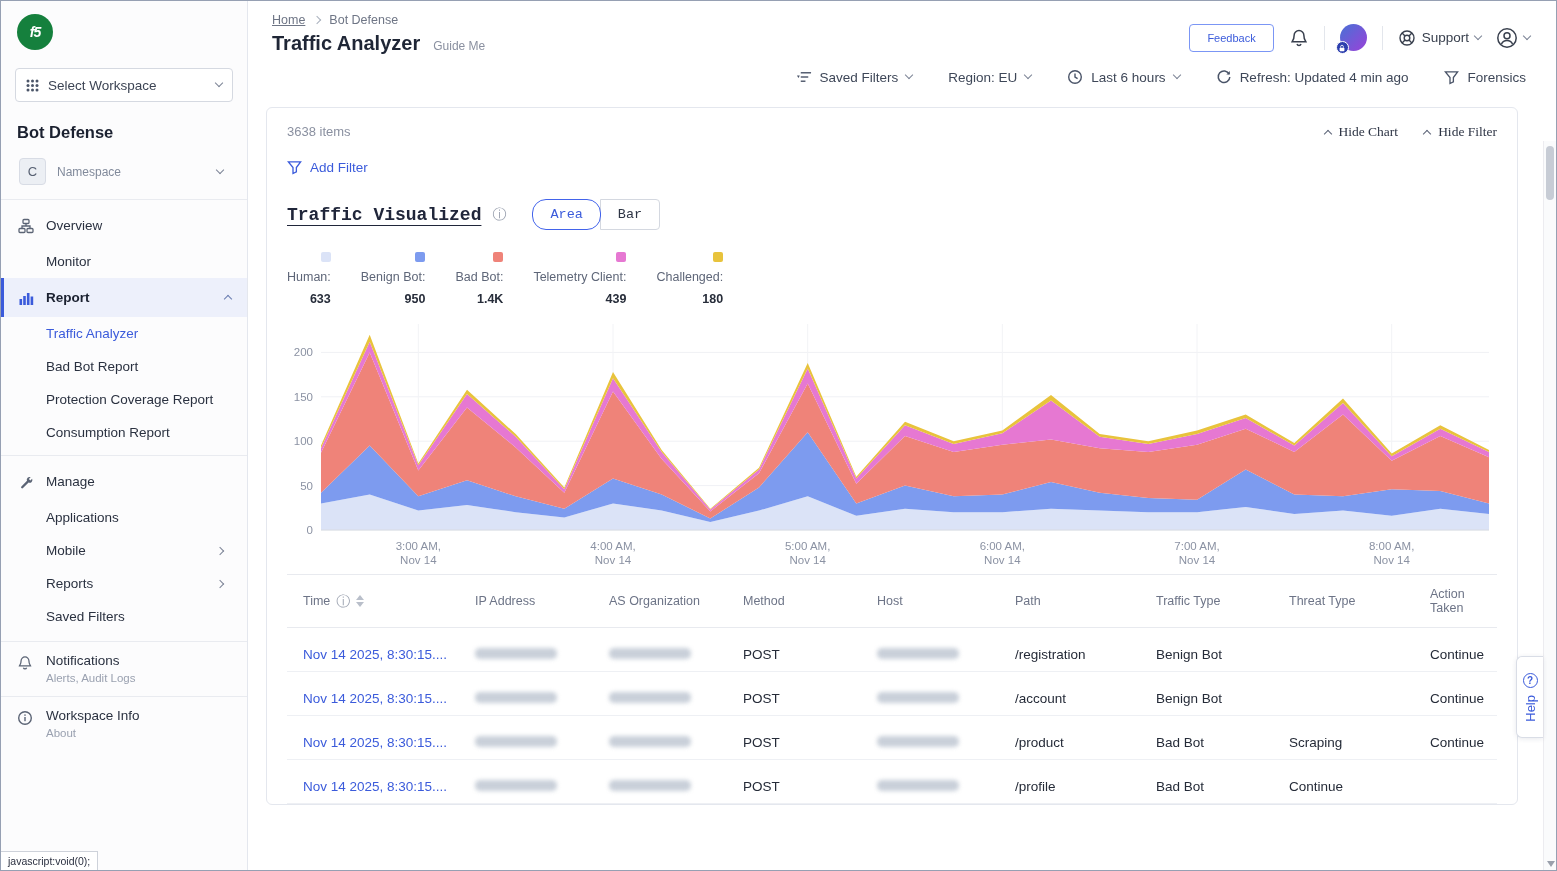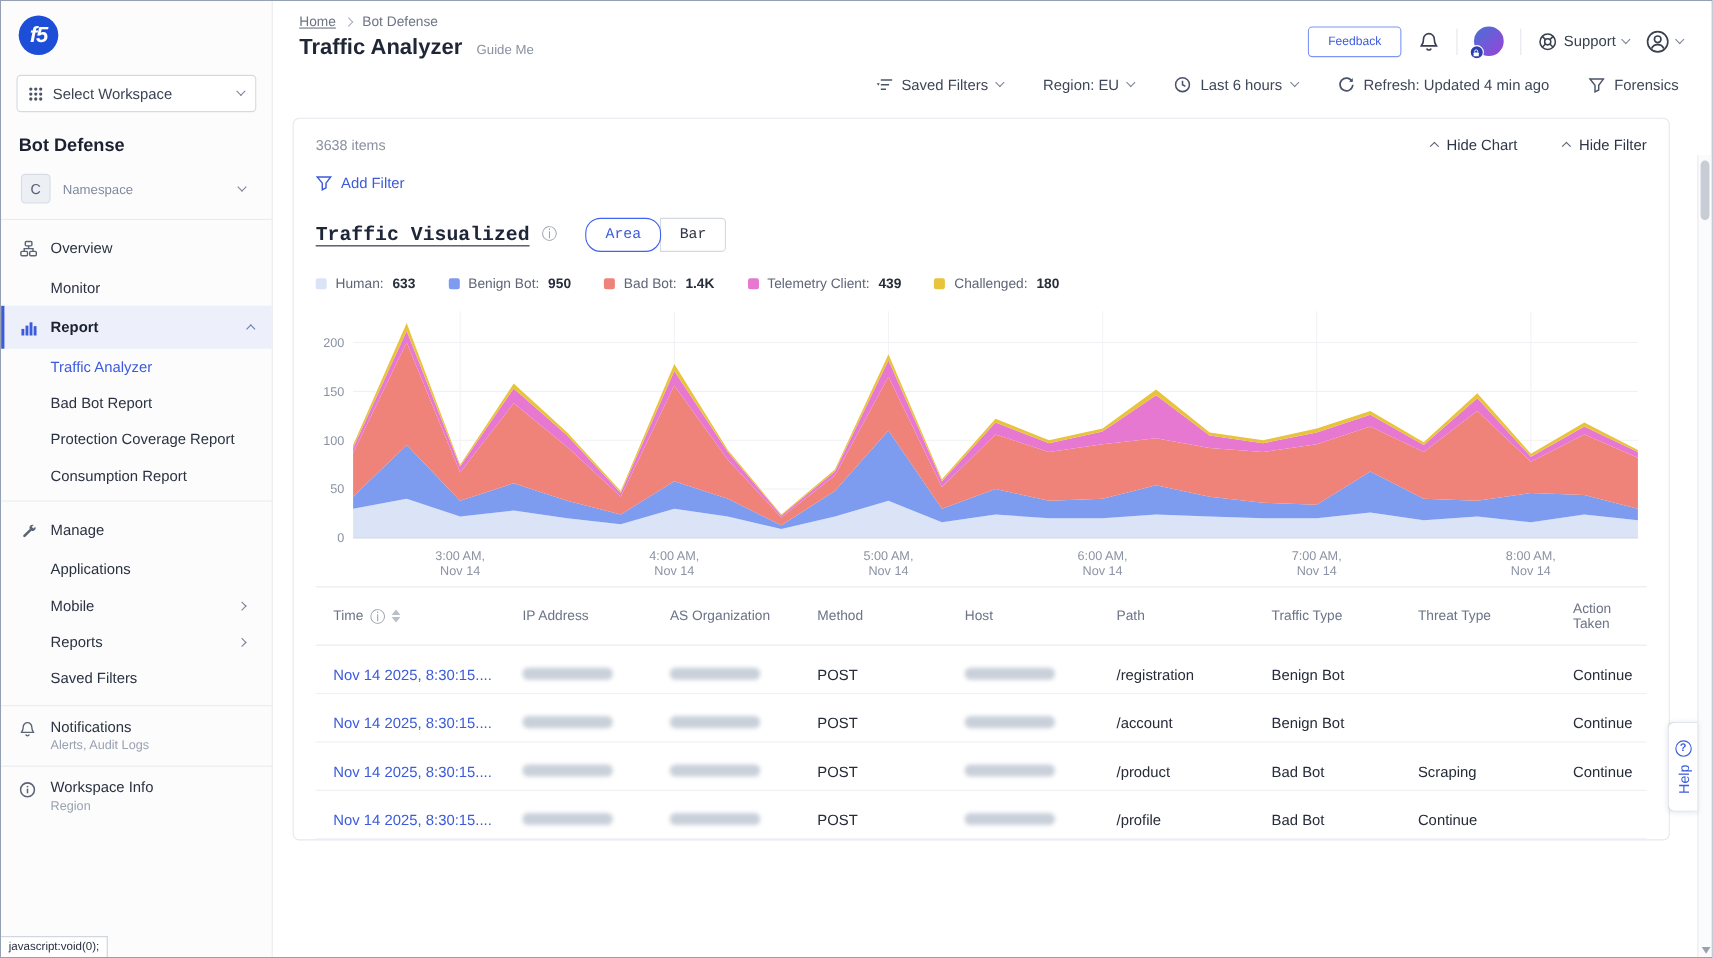--- a/index.html
+++ b/index.html
@@ -3,21 +3,21 @@
 <meta charset="utf-8">
 <style>
   * { box-sizing: border-box; margin: 0; padding: 0; }
   html,body { background:#e8eaee; }
   body { font-family:"Liberation Sans", sans-serif; color:#252b38; }
   .frame { position:relative; width:1557px; height:871px; background:#fff; border:1px solid #96a0b3; overflow:hidden; display:flex; }
 
   
   .sidebar { width:247px; min-width:247px; background:#fcfcfd; border-right:1px solid #e4e7ee; position:relative; }
   .logo-row { padding:13px 16px 10px; }
-  .f5-logo { width:36px; height:36px; border-radius:50%; background:#1d4ed8; color:#fff; display:flex; align-items:center; justify-content:center; font-weight:bold; font-style:italic; font-size:20px; letter-spacing:-1px; }
+  .f5-logo { width:36px; height:36px; border-radius:50%; background:#15803d; color:#fff; display:flex; align-items:center; justify-content:center; font-weight:bold; font-style:italic; font-size:14px; letter-spacing:-1px; }
   .ws-select { margin:8px 14px 0; height:34px; border:1px solid #d5d9e1; border-radius:4px; background:#fff; display:flex; align-items:center; gap:9px; padding:0 10px; font-size:13.5px; color:#3c4454; cursor:pointer; }
   .ws-select .chev { margin-left:auto; }
   .product-title { margin:21px 16px 8px; font-size:16.5px; font-weight:700; color:#1b2130; }
   .ns-row { margin:6px 8px 0; padding:8px 10px 14px; display:flex; align-items:center; gap:11px; cursor:pointer; }
   .ns-badge { width:27px; height:27px; background:#eceff4; border:1px solid #d8dce5; border-radius:4px; display:flex; align-items:center; justify-content:center; font-size:13px; color:#576072; }
   .ns-label { font-size:12px; color:#818a9b; }
   .ns-row .chev { margin-left:auto; margin-right:6px; }
   .nav-sep { height:1px; background:#e9ebf0; }
   nav { font-size:13.5px; color:#2a3140; padding-top:6px; }
   .nav-item { display:flex; align-items:center; gap:12px; padding:11px 16px; cursor:pointer; }
@@ -55,34 +55,34 @@
   .avatar .badge { position:absolute; left:-4px; bottom:-3px; width:13px; height:13px; border-radius:50%; background:#2d3fae; border:1px solid #fff; display:flex; align-items:center; justify-content:center; }
 
   .toolbar { display:flex; justify-content:flex-end; align-items:center; gap:36px; padding:12px 30px 6px 0; font-size:13.5px; color:#3e4758; }
   .tool-item { display:flex; align-items:center; gap:8px; cursor:pointer; }
 
   
   .content { margin:16px 38px 0 18px; }
   .card { border:1px solid #e4e7ee; border-radius:6px; background:#fff; padding:16px 20px 0; }
   .card-top { display:flex; justify-content:space-between; }
   .items-count { font-size:13px; color:#8a90a0; }
-  .hide-links { display:flex; gap:42px; }
+  .hide-links { display:flex; gap:26px;font-family:Liberation Serif, serif; }
   .hide-link { display:flex; align-items:center; gap:8px; font-size:13.5px; color:#2e3545; cursor:pointer; }
   .addfilter { display:flex; align-items:center; gap:8px; color:#3b5bdb; font-size:13.5px; margin-top:20px; cursor:pointer; }
   .chart-title-row { display:flex; align-items:center; gap:11px; margin-top:24px;font-family:Liberation Mono, monospace; }
   .chart-title { font-size:18px; font-weight:700; color:#20263a; text-decoration:underline; text-underline-offset:5px; }
   .info-glyph { color:#9aa1af; font-size:14px; line-height:1; cursor:pointer; }
   .seg-group { display:flex; margin-left:15px; }
   .seg { padding:7px 17px; font-size:13.5px; background:#fff; border:1px solid #d4d8e0; color:#2e3545; cursor:pointer; font-family:inherit; }
   .seg:first-child { border-radius:4px 0 0 4px; }
   .seg:last-child  { border-radius:0 4px 4px 0; margin-left:-1px; }
   .seg.active { border-color:#4263eb; color:#3b5bdb; position:relative; z-index:1;border-radius:14px; }
 
   .legend { display:flex; gap:30px; margin-top:22px; font-size:12.5px; color:#5e6678; flex-wrap:wrap; }
-  .legend-item { display:flex; align-items:center; gap:8px; cursor:pointer; }
+  .legend-item { display:flex; align-items:flex-end; gap:8px; cursor:pointer;flex-direction:column; }
   .legend-item b { color:#272d3a; }
   .swatch { width:10px; height:10px; border-radius:2px; display:inline-block; }
 
   .chart-wrap { margin-top:6px; }
   .tick { font-size:11.5px; fill:#8b92a3; }
 
   .summary-row { display:flex; justify-content:space-between; align-items:center; padding:14px 14px 10px 16px; }
   .summary-text { font-size:13.5px; color:#8a90a0; }
   .gear { font-size:17px; color:#646c7d; cursor:pointer; line-height:1; }
 
@@ -234,21 +234,21 @@
       <div class="nav-2line">
         <span class="nicon">
           <svg width="16" height="16" viewBox="0 0 16 16">
               <circle cx="8" cy="8" r="6.3" fill="none" stroke="#5b6475" stroke-width="1.4"></circle>
               <rect x="7.3" y="7" width="1.4" height="4.2" fill="#5b6475"></rect>
               <rect x="7.3" y="4.4" width="1.4" height="1.4" fill="#5b6475"></rect>
             </svg>
         </span>
         <span>
           <span>Workspace Info</span>
-          <div class="sub">Region</div>
+          <div class="sub">About</div>
         </span>
       </div>
     </nav>
 
     <div class="status-box">javascript:void(0);</div>
   </aside>
 
   <div class="main">
 
     <div class="topbar">

